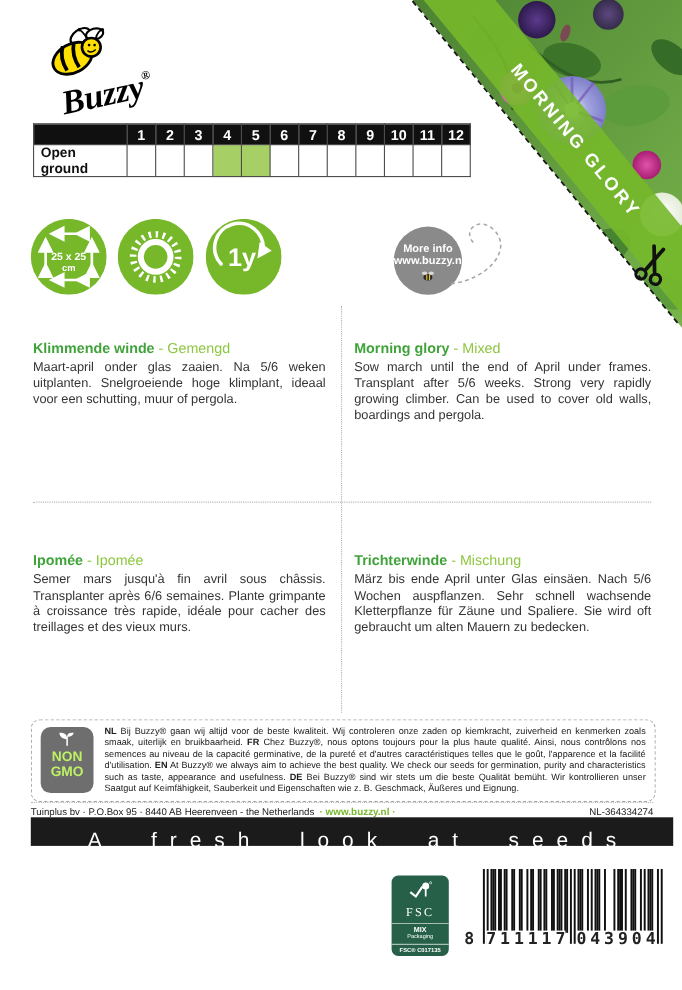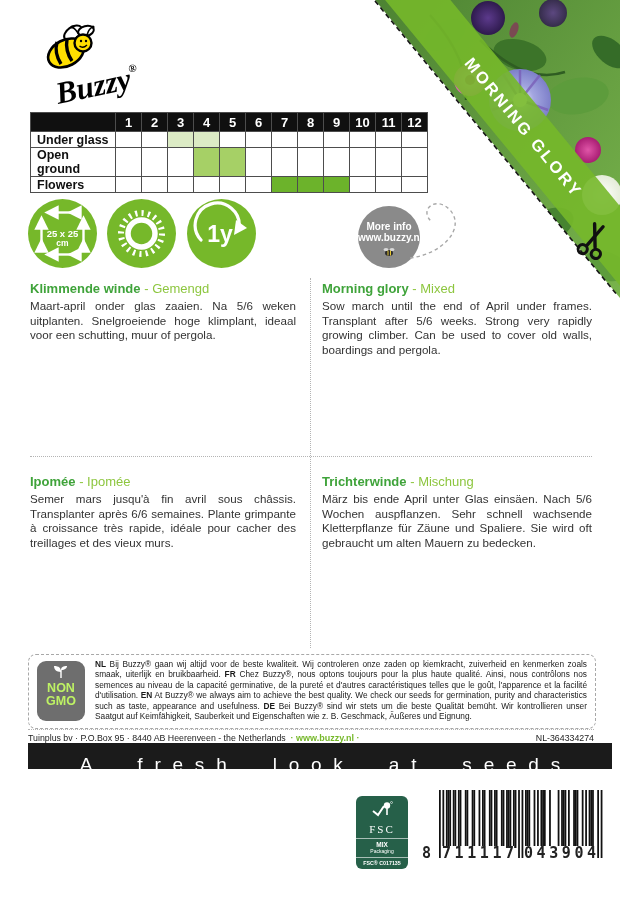--- a/index.html
+++ b/index.html
@@ -25,21 +25,21 @@
 
   
   .moreinfo { position:absolute; left:358px; top:206px; width:62px; height:62px; border-radius:50%;
               background:#8a8a8a; color:#fff; text-align:center; font-weight:bold; }
   .moreinfo .l1 { font-size:10px; margin-top:15px; }
   .moreinfo .l2 { font-size:10px; }
   .beetrail { position:absolute; left:388px; top:188px; }
 
   
   .desc { position:absolute; width:266px; }
-  .desc-title { font-size:13px; }
+  .desc-title { font-size:13px;margin-top:28px; }
   .desc-title .t1 { font-weight:bold; color:#3fa33a; }
   .desc-title .sep, .desc-title .t2 { color:#8dc63f; }
   .desc-body { margin:3px 0 0; font-size:11.6px; line-height:1.26; text-align:justify; color:#333; }
 
   .vdiv { position:absolute; left:310px; top:278px; height:370px; border-left:1px dotted #b4b4b4; }
   .hdiv { position:absolute; left:30px; top:456px; width:562px; border-top:1px dotted #b4b4b4; }
   .footer-rule { position:absolute; left:28px; top:729px; width:566px; border-top:1px dotted #b4b4b4; }
 
   
   .quality-box { position:absolute; left:28px; top:654px; width:566px; height:73px;
@@ -185,60 +185,30 @@
           <th>5</th>
           <th>6</th>
           <th>7</th>
           <th>8</th>
           <th>9</th>
           <th>10</th>
           <th>11</th>
           <th>12</th>
         </tr>
         <tr>
-          <td class="lbl">Under glass</td>
-          <td></td>
-          <td></td>
-          <td style="background:#dcebc5"></td>
-          <td style="background:#dcebc5"></td>
-          <td></td>
-          <td></td>
-          <td></td>
-          <td></td>
-          <td></td>
-          <td></td>
-          <td></td>
-          <td></td>
-        </tr>
-        <tr>
           <td class="lbl">Open ground</td>
           <td></td>
           <td></td>
           <td></td>
           <td style="background:#a6d066"></td>
           <td style="background:#a6d066"></td>
           <td></td>
           <td></td>
           <td></td>
           <td></td>
-          <td></td>
-          <td></td>
-          <td></td>
-        </tr>
-        <tr>
-          <td class="lbl">Flowers</td>
-          <td></td>
-          <td></td>
-          <td></td>
-          <td></td>
-          <td></td>
-          <td></td>
-          <td style="background:#6cb32b"></td>
-          <td style="background:#6cb32b"></td>
-          <td style="background:#6cb32b"></td>
           <td></td>
           <td></td>
           <td></td>
         </tr>
       </tbody>
     </table>
 
   <div class="badge" style="left:28px">
     <svg width="69" height="69" viewBox="0 0 69 69">
       <defs>

